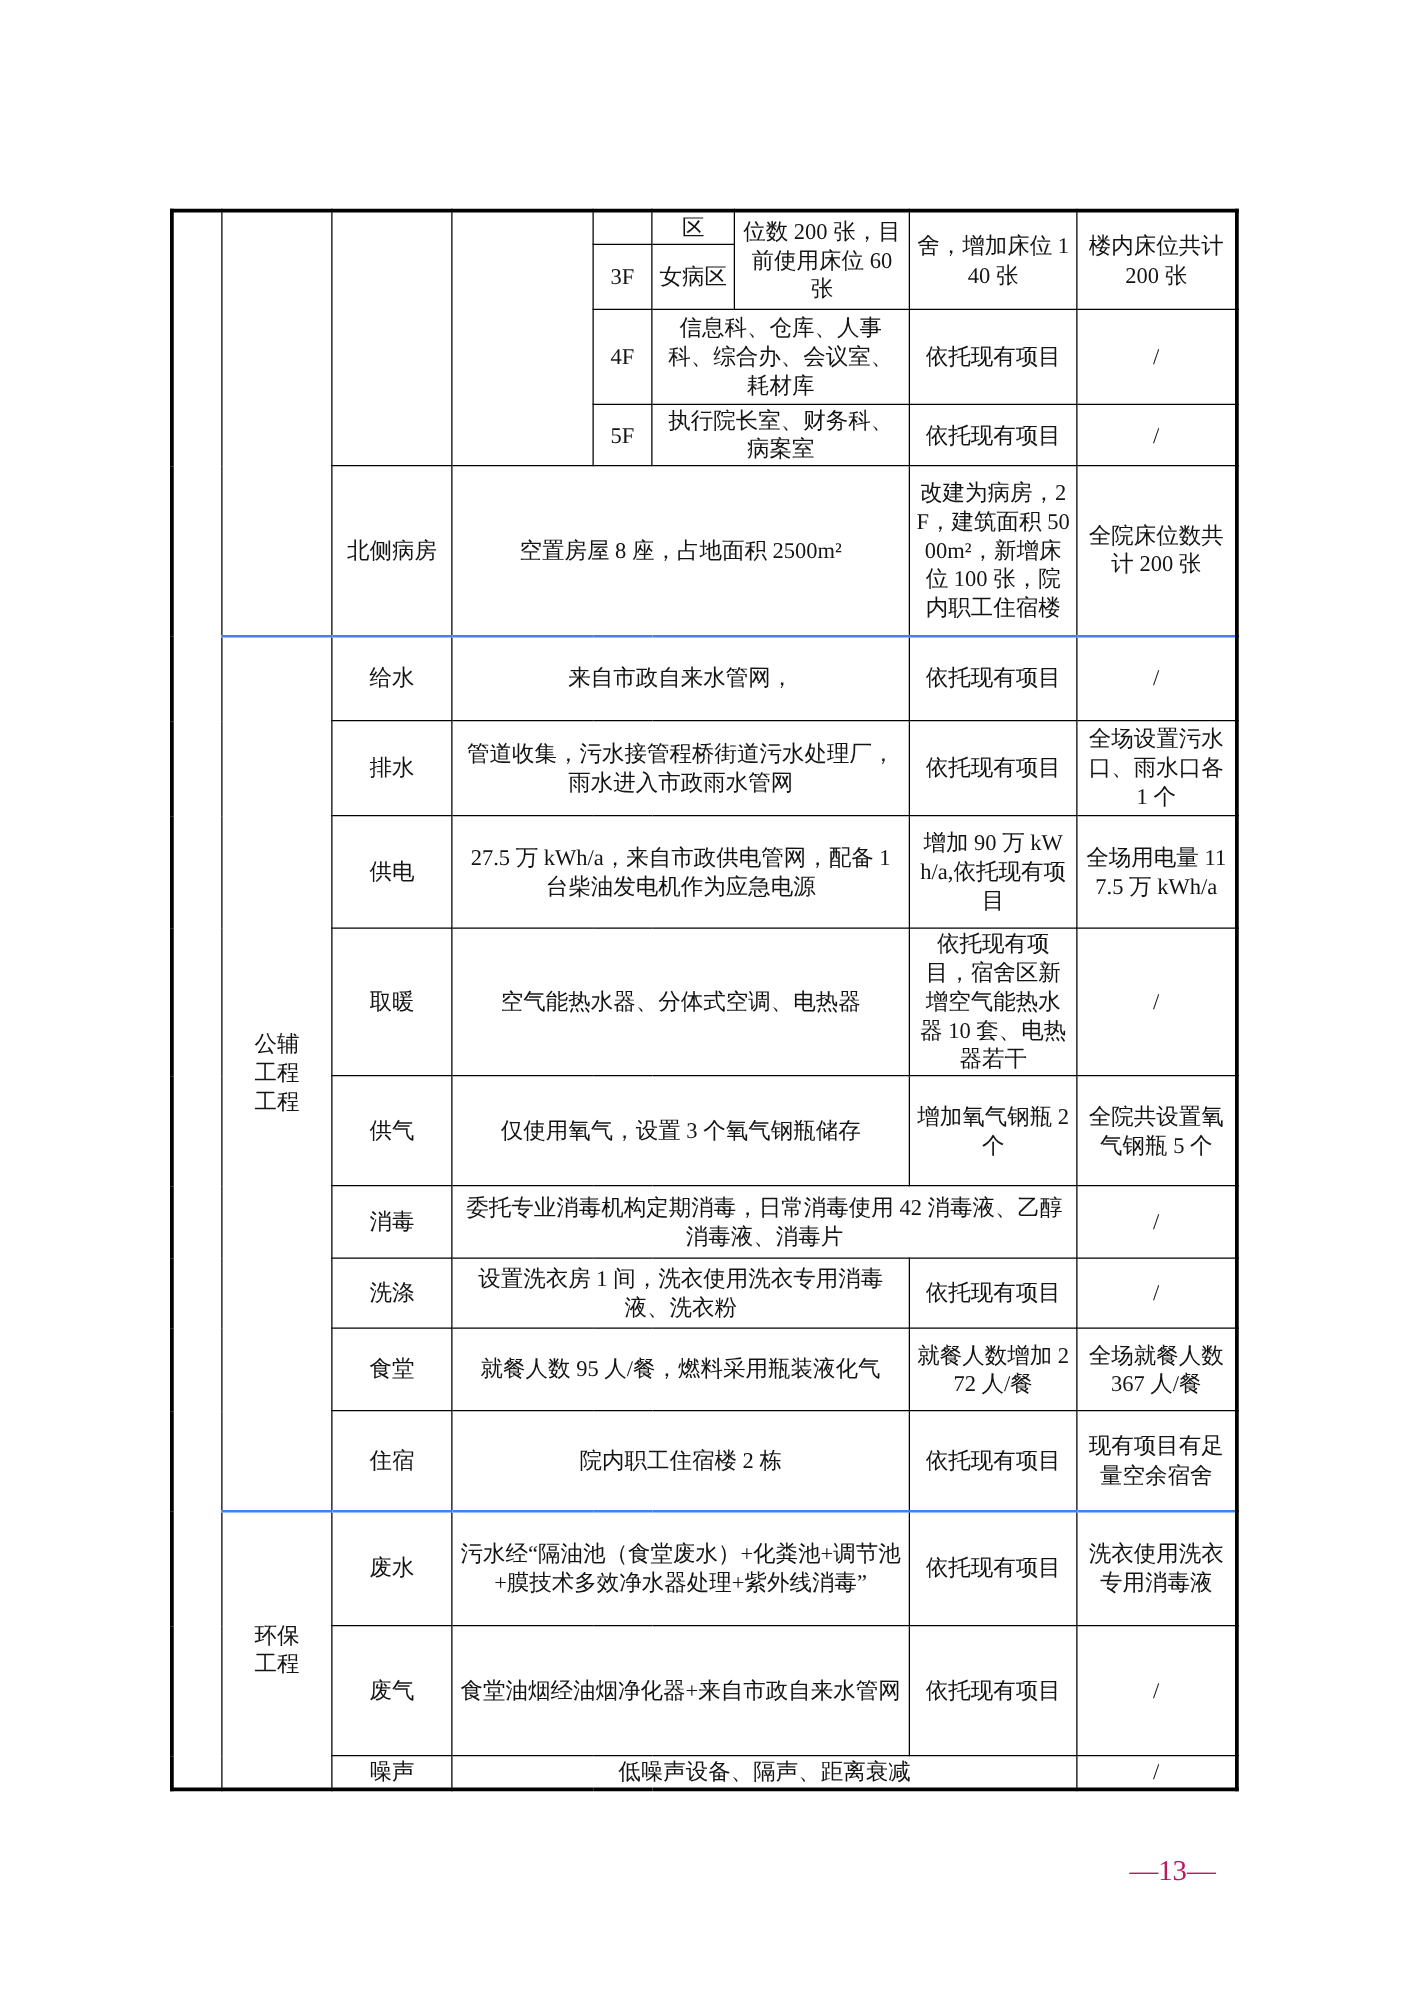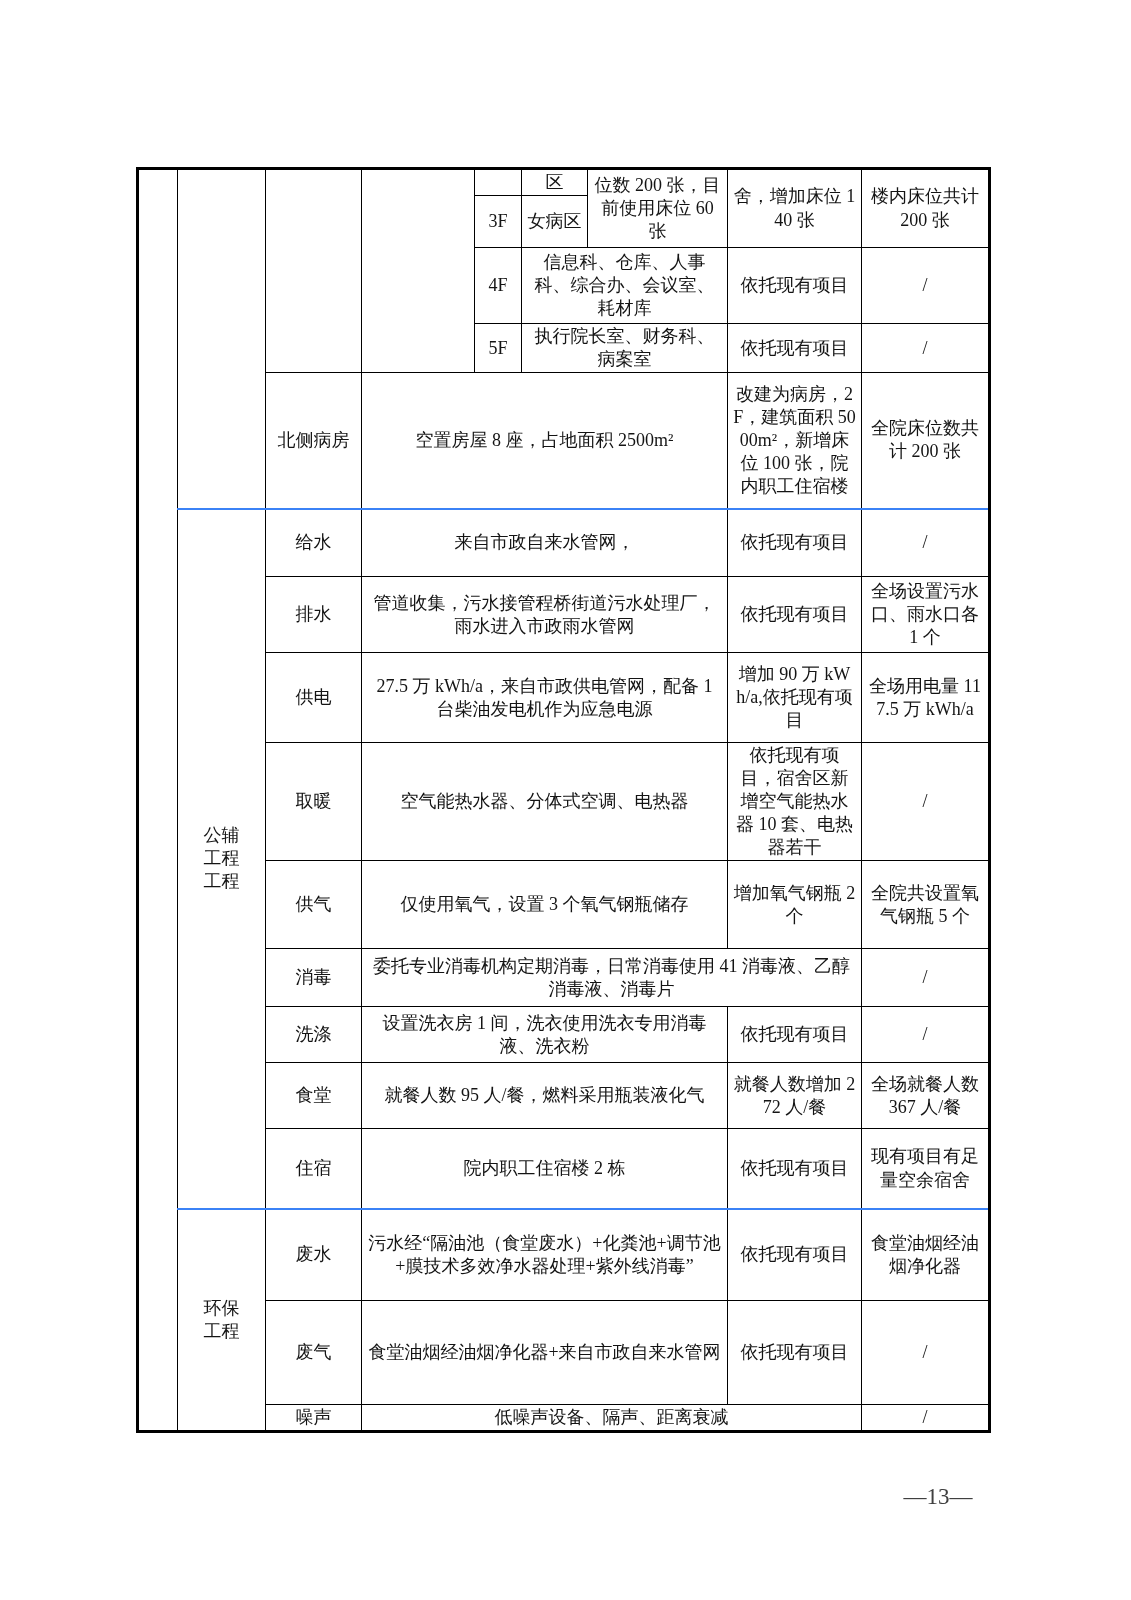--- a/index.html
+++ b/index.html
@@ -29,21 +29,21 @@
   }
   td.groupcell{white-space:pre-line;}
   tr.sec td{border-top:2px solid #3b82f6;}
   .r1{height:25px}.r2{height:52px}.r3{height:76px}.r4{height:42px}
   .r5{height:136px}.r6{height:68px}.r7{height:76px}.r8{height:90px}
   .r9{height:112px}.r10{height:88px}.r11{height:58px}.r12{height:56px}
   .r13{height:66px}.r14{height:80px}.r15{height:92px}.r16{height:104px}
   .r17{height:27px}
   .pagenum{
     position:absolute;left:858px;top:1484px;width:160px;
-    font-size:23px;text-align:center;color:#404040;
+    font-size:23px;text-align:center;color:#be185d;
   }
 </style>
 </head>
 <body>
 
 <div class="page">
   <table class="tbl">
     <colgroup>
       <col style="width:40px">
         <col style="width:88px">
@@ -118,21 +118,21 @@
         <td>/</td>
       </tr>
       <tr class="r10">
         <td>供气</td>
         <td colspan="4">仅使用氧气，设置 3 个氧气钢瓶储存</td>
         <td>增加氧气钢瓶 2 个</td>
         <td>全院共设置氧气钢瓶 5 个</td>
       </tr>
       <tr class="r11">
         <td>消毒</td>
-        <td colspan="5">委托专业消毒机构定期消毒，日常消毒使用 41 消毒液、乙醇消毒液、消毒片</td>
+        <td colspan="5">委托专业消毒机构定期消毒，日常消毒使用 42 消毒液、乙醇消毒液、消毒片</td>
         <td>/</td>
       </tr>
       <tr class="r12">
         <td>洗涤</td>
         <td colspan="4">设置洗衣房 1 间，洗衣使用洗衣专用消毒液、洗衣粉</td>
         <td>依托现有项目</td>
         <td>/</td>
       </tr>
       <tr class="r13">
         <td>食堂</td>
@@ -146,21 +146,21 @@
         <td>依托现有项目</td>
         <td>现有项目有足量空余宿舍</td>
       </tr>
 
       <tr class="r15 sec">
         <td rowspan="3" class="groupcell">环保
 工程</td>
         <td>废水</td>
         <td colspan="4">污水经“隔油池（食堂废水）+化粪池+调节池+膜技术多效净水器处理+紫外线消毒”</td>
         <td>依托现有项目</td>
-        <td>食堂油烟经油烟净化器</td>
+        <td>洗衣使用洗衣专用消毒液</td>
       </tr>
       <tr class="r16">
         <td>废气</td>
         <td colspan="4">食堂油烟经油烟净化器+来自市政自来水管网</td>
         <td>依托现有项目</td>
         <td>/</td>
       </tr>
       <tr class="r17">
         <td>噪声</td>
         <td colspan="5">低噪声设备、隔声、距离衰减</td>

